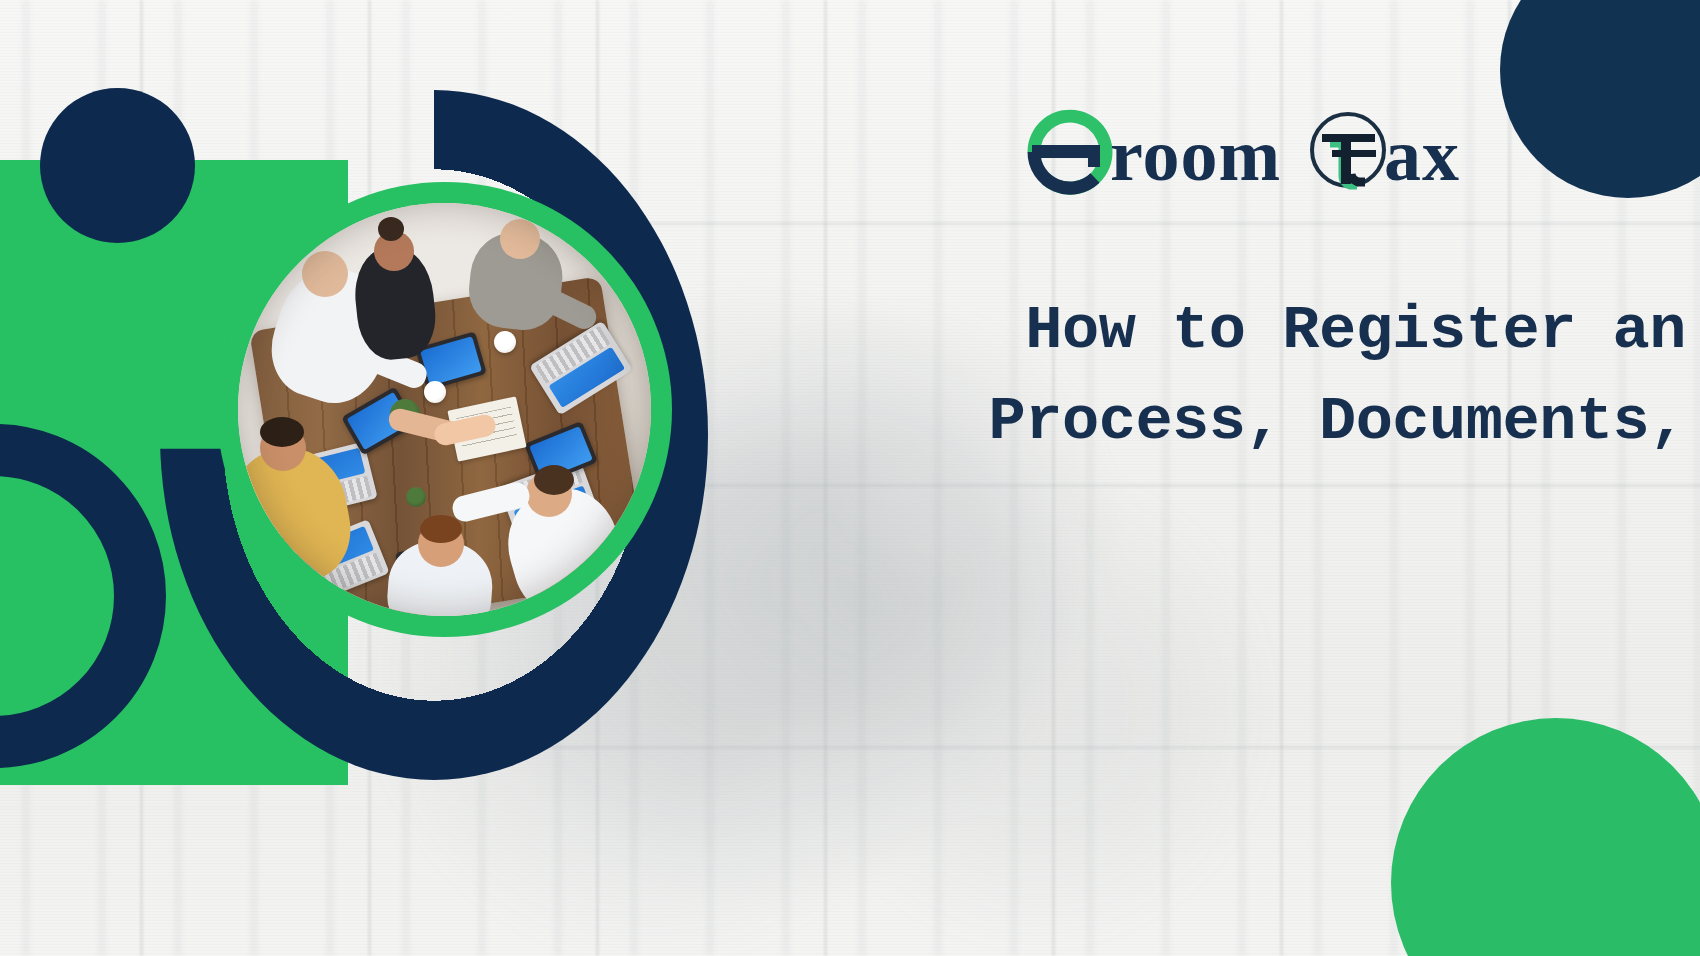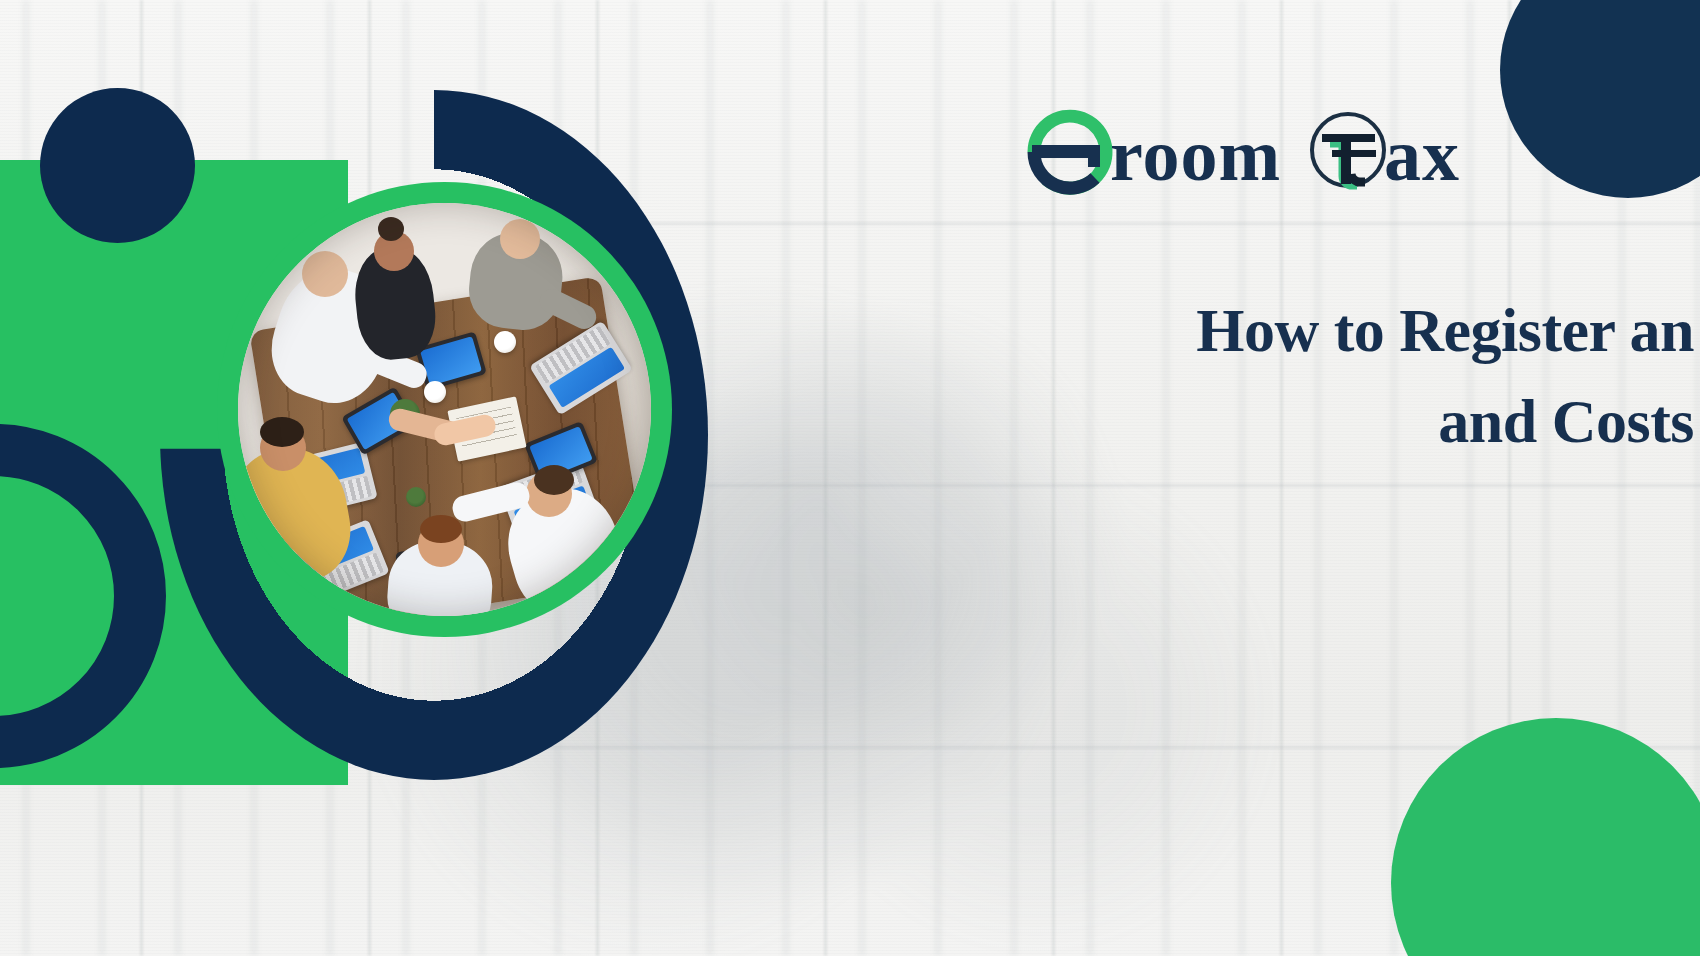--- a/index.html
+++ b/index.html
@@ -271,26 +271,26 @@
     width: 486px;
     height: 112px;
     display: flex;
     align-items: center;
   }
   .logo svg { display: block; }
 
   
   .headline {
     position: absolute;
-    right: 32px;
+    right: 40px;
     top: 243px;
     width: 780px;
     text-align: right;
     color: #17304f;
-    font-family: Liberation Serif, serif;
+    font-family: Liberation Mono, monospace;
     font-weight: bold;
     font-size: 62px;
     line-height: 1.47;
     letter-spacing: -0.5px;
   }
   .headline .ln { display: block; white-space: nowrap; }
 </style>
 </head>
 <body>
 
@@ -406,16 +406,16 @@
         <path d="M 41 62 a 9 9 0 0 0 10 8 h 4" fill="none" stroke="#12202f" stroke-width="9"></path>
         <rect x="22" y="38" width="44" height="7" fill="#12202f"></rect>
       </g>
 
       <text x="374" y="84" font-family="'Liberation Serif', serif" font-size="74" font-weight="bold" fill="#17304f" letter-spacing="1">ax</text>
     </svg>
   </div>
 
   <h1 class="headline">
     <span class="ln">How to Register an</span>
-    <span class="ln">and Costs</span>
+    <span class="ln">Process, Documents,</span>
   </h1>
 
 </div>
 
 </body></html>

